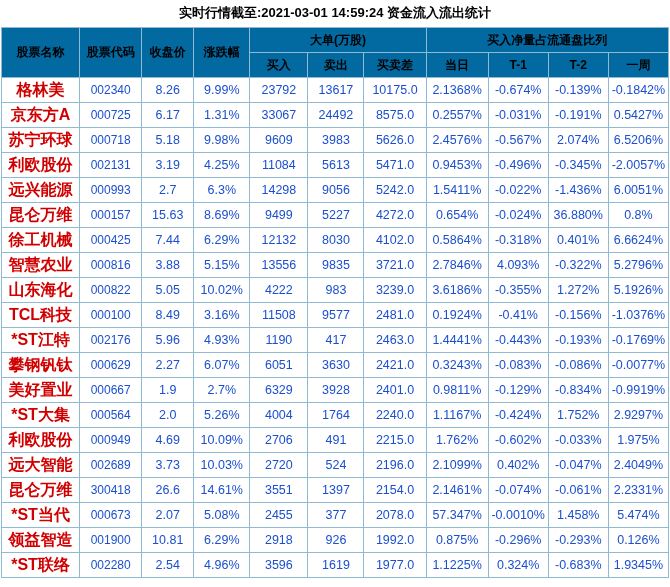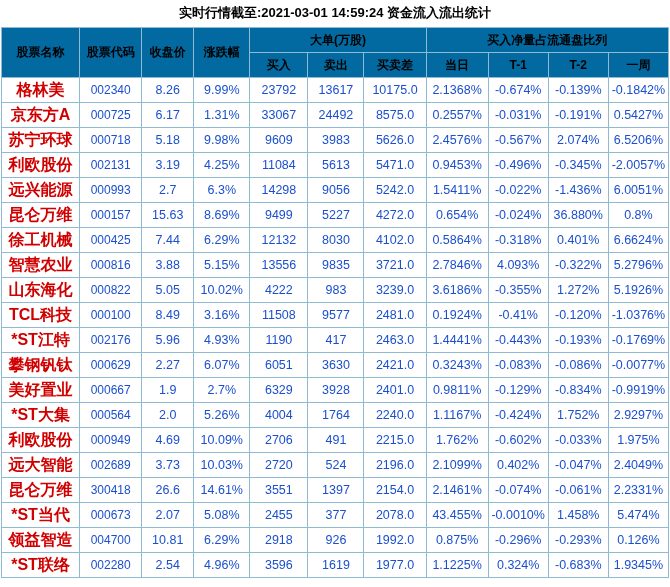--- a/index.html
+++ b/index.html
@@ -234,21 +234,21 @@
       <tr>
         <td class="name">TCL科技</td>
         <td class="code">000100</td>
         <td class="num">8.49</td>
         <td class="num">3.16%</td>
         <td class="num">11508</td>
         <td class="num">9577</td>
         <td class="num">2481.0</td>
         <td class="num">0.1924%</td>
         <td class="num">-0.41%</td>
-        <td class="num">-0.120%</td>
+        <td class="num">-0.156%</td>
         <td class="num">-1.0376%</td>
       </tr>
       <tr>
         <td class="name">*ST江特</td>
         <td class="code">002176</td>
         <td class="num">5.96</td>
         <td class="num">4.93%</td>
         <td class="num">1190</td>
         <td class="num">417</td>
         <td class="num">2463.0</td>
@@ -336,28 +336,28 @@
         <td class="num">2.2331%</td>
       </tr>
       <tr>
         <td class="name">*ST当代</td>
         <td class="code">000673</td>
         <td class="num">2.07</td>
         <td class="num">5.08%</td>
         <td class="num">2455</td>
         <td class="num">377</td>
         <td class="num">2078.0</td>
-        <td class="num">43.455%</td>
+        <td class="num">57.347%</td>
         <td class="num">-0.0010%</td>
         <td class="num">1.458%</td>
         <td class="num">5.474%</td>
       </tr>
       <tr>
         <td class="name">领益智造</td>
-        <td class="code">004700</td>
+        <td class="code">001900</td>
         <td class="num">10.81</td>
         <td class="num">6.29%</td>
         <td class="num">2918</td>
         <td class="num">926</td>
         <td class="num">1992.0</td>
         <td class="num">0.875%</td>
         <td class="num">-0.296%</td>
         <td class="num">-0.293%</td>
         <td class="num">0.126%</td>
       </tr>

